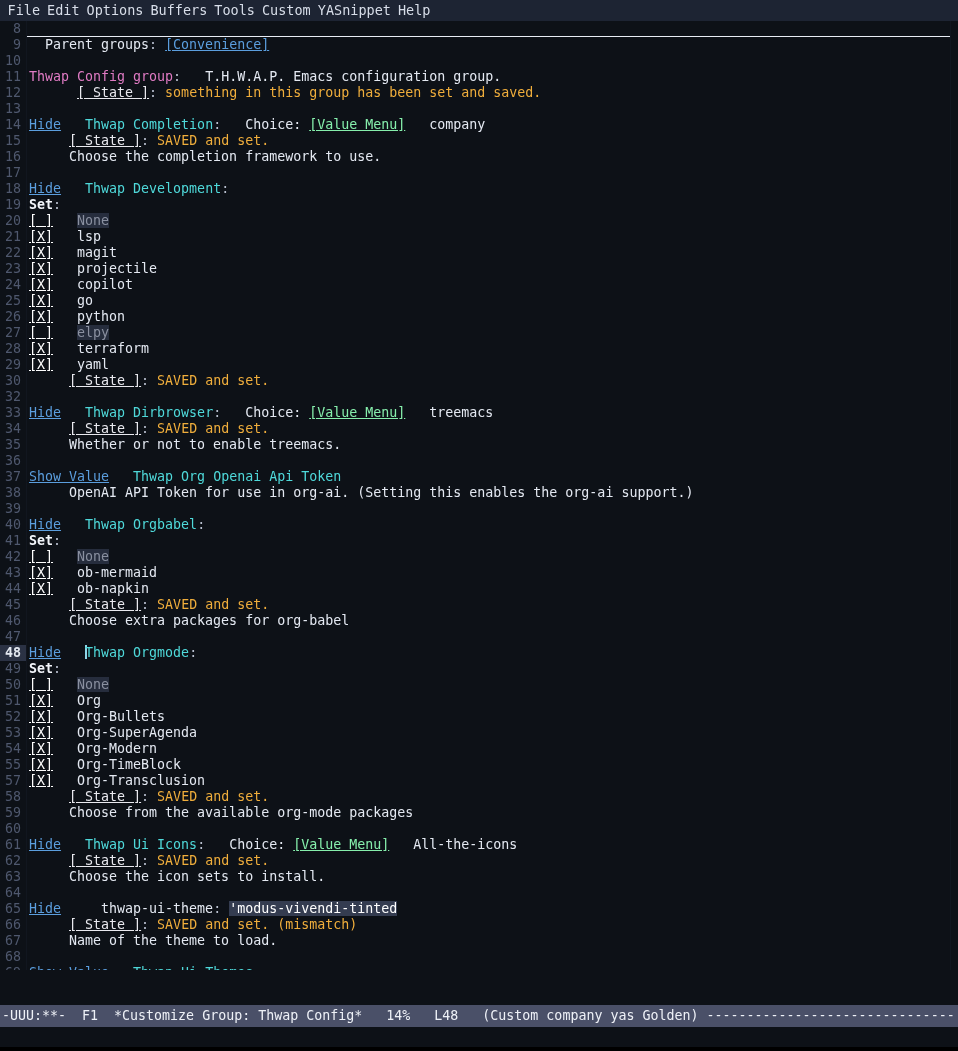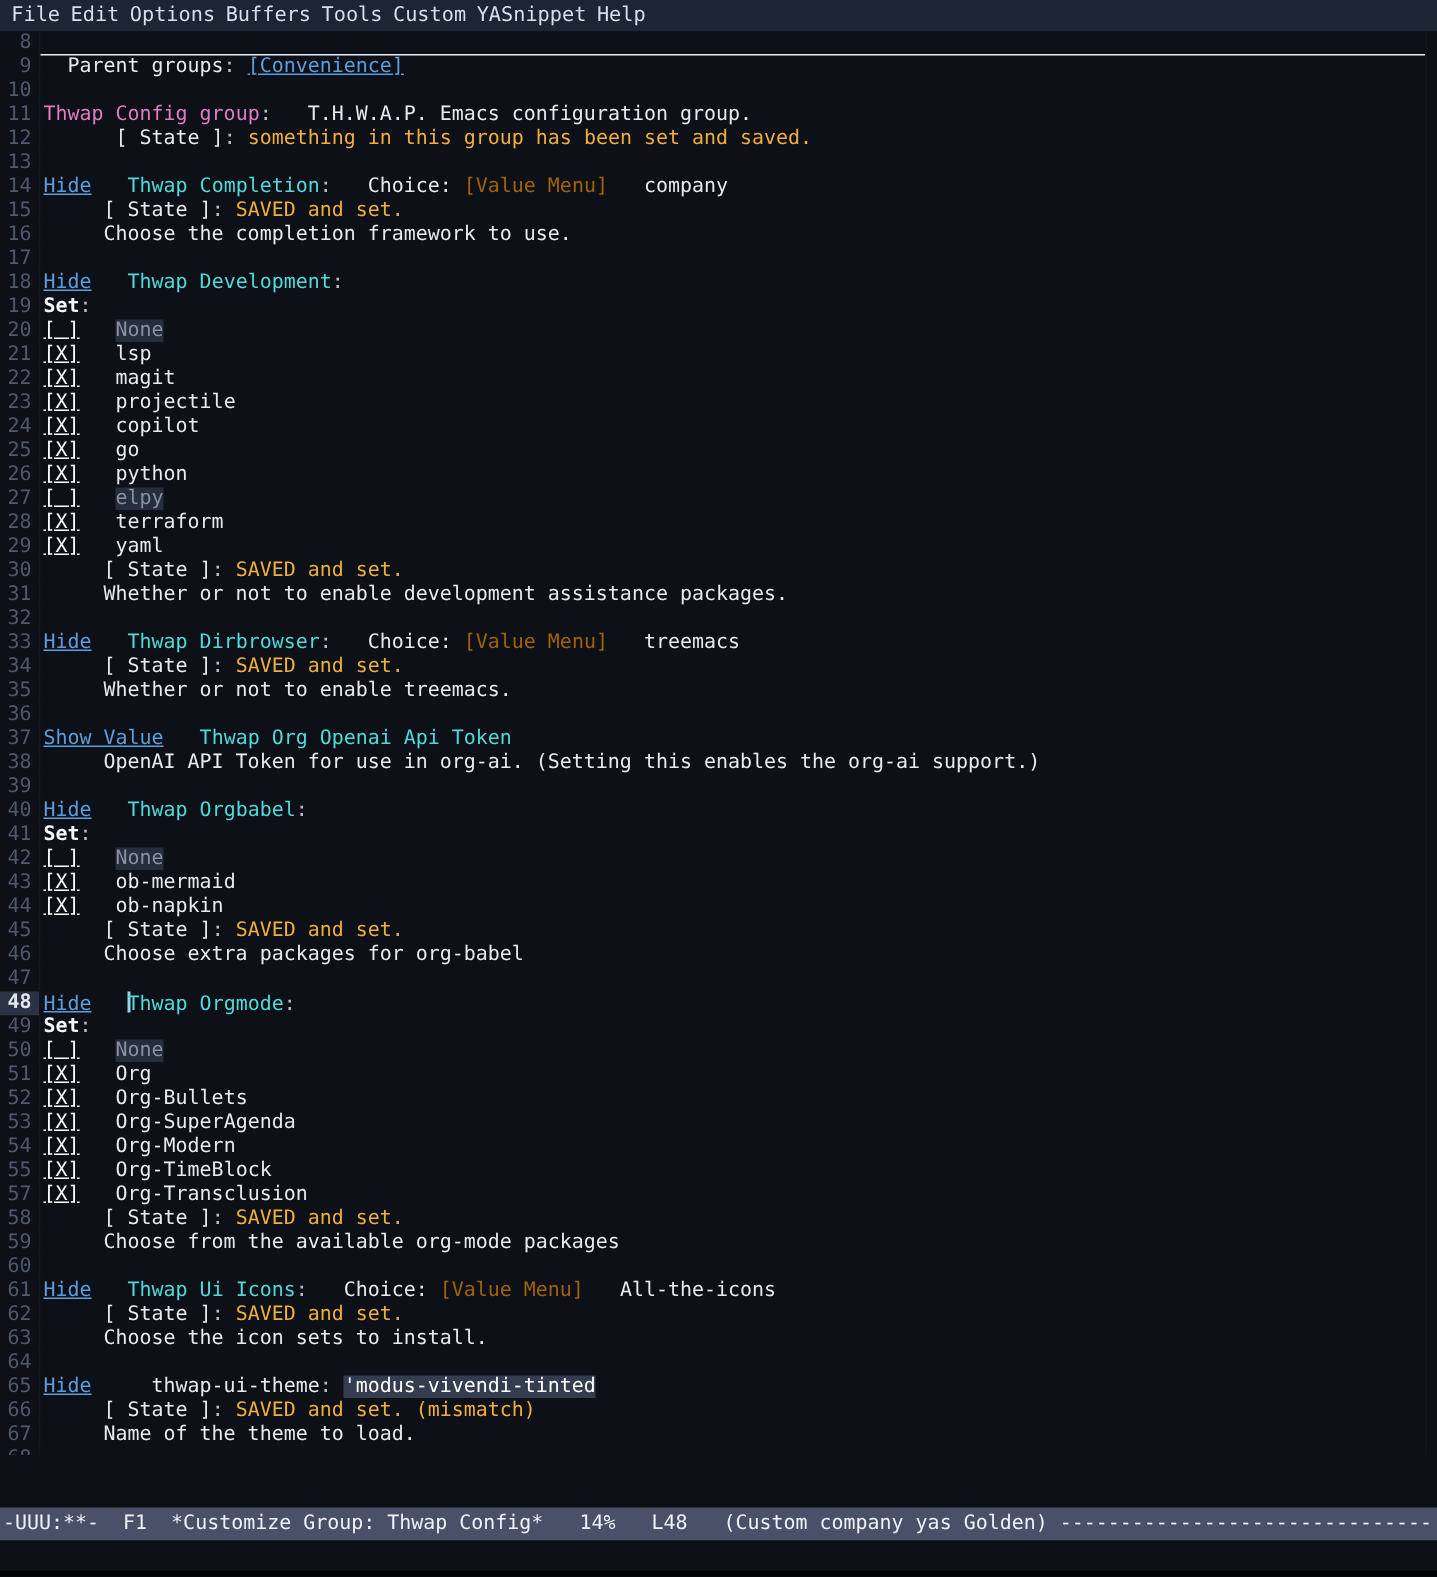--- a/index.html
+++ b/index.html
@@ -85,24 +85,24 @@
     color: #e4e9f2;
     position: relative;
     white-space: pre;
   }
 
   
   .f-link        { color: #5b9ede; text-decoration: underline; cursor: pointer; }
   .f-group       { color: #4fd9da; }
   .f-maingroup   { color: #e07bc4; }
   .f-plain       { color: #e4e9f2; margin-left: 16px; }
-  .f-state       { color: #e9e9ef; }
+  .f-state       { color: #e9e9ef; text-decoration: underline; }
   .f-amber       { color: #f0ae3c; }
   .f-punct       { color: #b9c0cf; }
-  .f-btn         { color: #a16207; cursor: pointer; }
+  .f-btn         { color: #86efac; text-decoration: underline; cursor: pointer; }
   .f-box         { color: #ffffff; text-decoration: underline; cursor: pointer; }
   .f-off         { color: #8a90a0; background: #262d3d; }
   .f-field       { color: #ffffff; background: #343c50; }
   .f-bold        { color: #f2f5fa; font-weight: bold; }
 
   .hr {
     position: absolute;
     left: 0;
     right: 0;
     bottom: 0px;
@@ -182,21 +182,20 @@
       <div class="row"><div class="lnum">21</div><div class="gutterline"></div><div class="content"><span class="f-box">[X]</span><span class="f-plain"> lsp</span></div></div>
       <div class="row"><div class="lnum">22</div><div class="gutterline"></div><div class="content"><span class="f-box">[X]</span><span class="f-plain"> magit</span></div></div>
       <div class="row"><div class="lnum">23</div><div class="gutterline"></div><div class="content"><span class="f-box">[X]</span><span class="f-plain"> projectile</span></div></div>
       <div class="row"><div class="lnum">24</div><div class="gutterline"></div><div class="content"><span class="f-box">[X]</span><span class="f-plain"> copilot</span></div></div>
       <div class="row"><div class="lnum">25</div><div class="gutterline"></div><div class="content"><span class="f-box">[X]</span><span class="f-plain"> go</span></div></div>
       <div class="row"><div class="lnum">26</div><div class="gutterline"></div><div class="content"><span class="f-box">[X]</span><span class="f-plain"> python</span></div></div>
       <div class="row"><div class="lnum">27</div><div class="gutterline"></div><div class="content"><span class="f-box">[ ]</span><span class="f-plain"> </span><span class="f-off">elpy</span></div></div>
       <div class="row"><div class="lnum">28</div><div class="gutterline"></div><div class="content"><span class="f-box">[X]</span><span class="f-plain"> terraform</span></div></div>
       <div class="row"><div class="lnum">29</div><div class="gutterline"></div><div class="content"><span class="f-box">[X]</span><span class="f-plain"> yaml</span></div></div>
       <div class="row"><div class="lnum">30</div><div class="gutterline"></div><div class="content"><span class="f-plain">   </span><span class="f-state">[ State ]</span><span class="f-punct">: </span><span class="f-amber">SAVED and set.</span></div></div>
-      <div class="row"><div class="lnum">31</div><div class="gutterline"></div><div class="content"><span class="f-plain">   Whether or not to enable development assistance packages.</span></div></div>
       <div class="row"><div class="lnum">32</div><div class="gutterline"></div><div class="content"></div></div>
       <div class="row"><div class="lnum">33</div><div class="gutterline"></div><div class="content"><span class="f-link">Hide</span><span class="f-plain"> </span><span class="f-group">Thwap Dirbrowser</span><span class="f-punct">: </span><span class="f-plain">Choice: </span><span class="f-btn">[Value Menu]</span><span class="f-plain"> treemacs</span></div></div>
       <div class="row"><div class="lnum">34</div><div class="gutterline"></div><div class="content"><span class="f-plain">   </span><span class="f-state">[ State ]</span><span class="f-punct">: </span><span class="f-amber">SAVED and set.</span></div></div>
       <div class="row"><div class="lnum">35</div><div class="gutterline"></div><div class="content"><span class="f-plain">   Whether or not to enable treemacs.</span></div></div>
       <div class="row"><div class="lnum">36</div><div class="gutterline"></div><div class="content"></div></div>
       <div class="row"><div class="lnum">37</div><div class="gutterline"></div><div class="content"><span class="f-link">Show Value</span><span class="f-plain"> </span><span class="f-group">Thwap Org Openai Api Token</span></div></div>
       <div class="row"><div class="lnum">38</div><div class="gutterline"></div><div class="content"><span class="f-plain">   OpenAI API Token for use in org-ai. (Setting this enables the org-ai support.)</span></div></div>
       <div class="row"><div class="lnum">39</div><div class="gutterline"></div><div class="content"></div></div>
       <div class="row"><div class="lnum">40</div><div class="gutterline"></div><div class="content"><span class="f-link">Hide</span><span class="f-plain"> </span><span class="f-group">Thwap Orgbabel</span><span class="f-punct">:</span></div></div>
       <div class="row"><div class="lnum">41</div><div class="gutterline"></div><div class="content"><span class="f-bold">Set</span><span class="f-punct">:</span></div></div>

